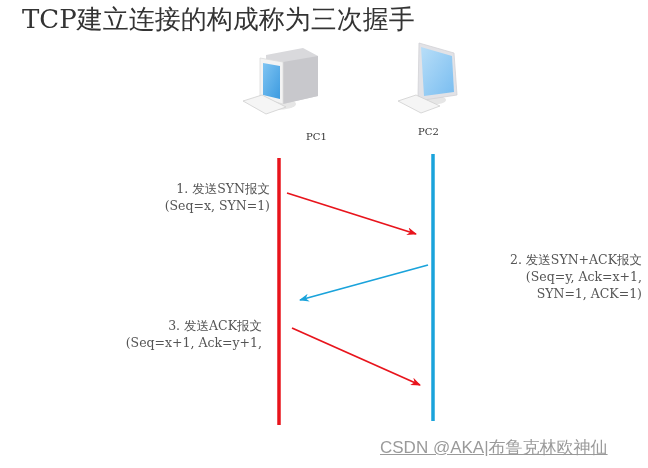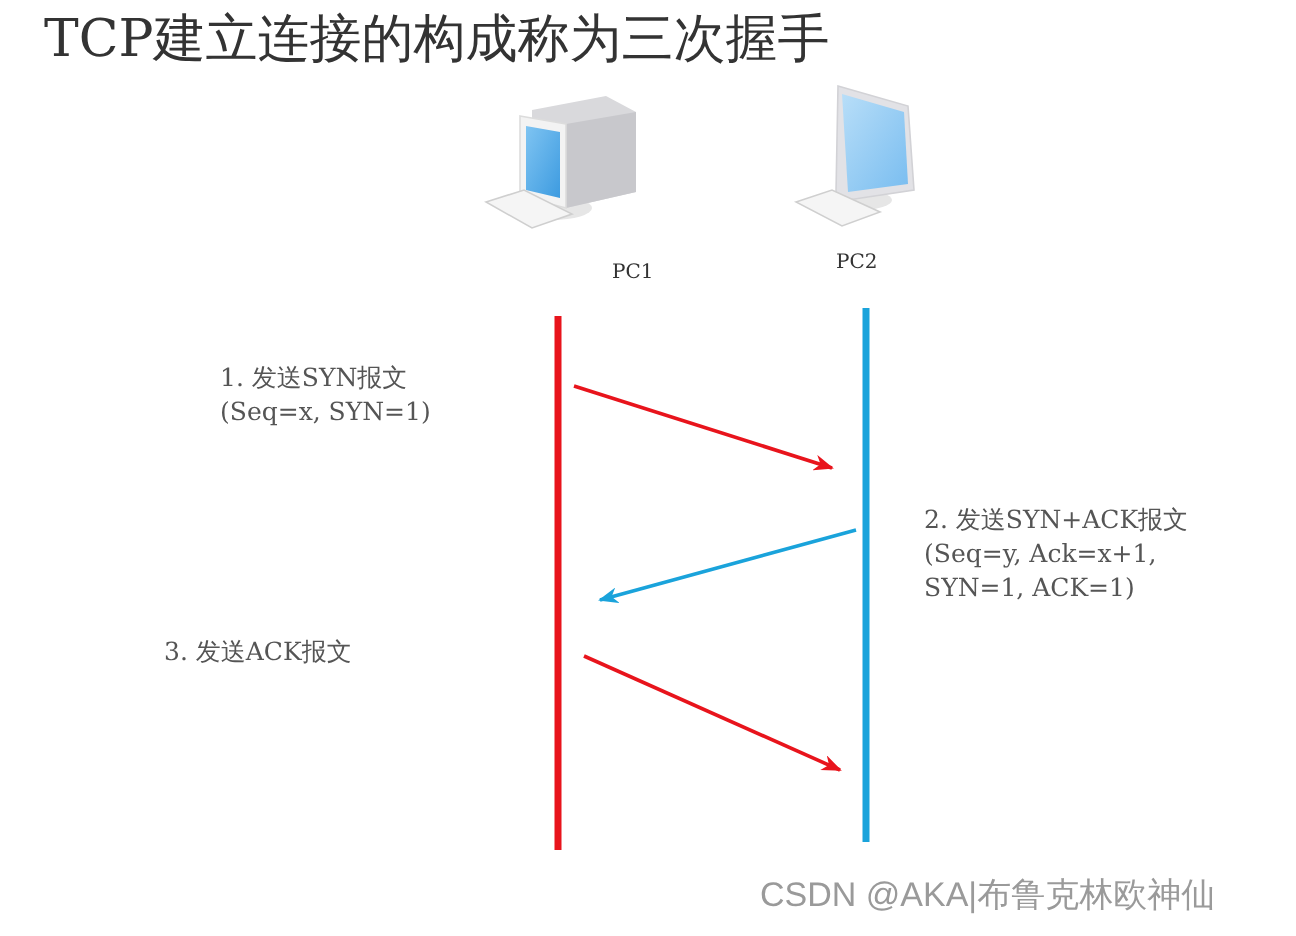--- a/index.html
+++ b/index.html
@@ -1,21 +1,21 @@
 <!DOCTYPE html>
 <html><head>
 <meta charset="utf-8">
 <style>
   html,body{margin:0;padding:0;background:#fff;}
   body{width:648px;height:468px;position:relative;overflow:hidden;font-family:"DejaVu Serif","Liberation Serif",serif;}
   .title{position:absolute;left:22px;top:2px;font-size:26px;color:#333;letter-spacing:0px;font-family:"DejaVu Serif","Liberation Serif",serif;white-space:nowrap;}
   svg.diagram{position:absolute;left:0;top:0;}
-  .lbl{position:absolute;font-size:12.5px;color:#555;text-align:left;line-height:17px;white-space:nowrap;font-family:"DejaVu Serif","Liberation Serif",serif;}
+  .lbl{position:absolute;font-size:12.5px;color:#555;text-align:right;line-height:17px;white-space:nowrap;font-family:"DejaVu Serif","Liberation Serif",serif;}
   .pclabel{position:absolute;font-size:10px;color:#333;font-family:"DejaVu Serif","Liberation Serif",serif;}
-  .wm{position:absolute;left:380px;top:436px;font-size:17px;color:#9a9a9a;font-family:"Liberation Sans","DejaVu Sans",sans-serif;white-space:nowrap;}
+  .wm{position:absolute;left:380px;top:436px;font-size:17px;color:#9a9a9a;font-family:"Liberation Sans","DejaVu Sans",sans-serif;white-space:nowrap;text-decoration:underline;}
 </style>
 </head>
 <body>
 
 <div class="title">TCP建立连接的构成称为三次握手</div>
 
 <svg class="diagram" width="648" height="468">
   <defs>
     <marker id="arrRed" markerWidth="10" markerHeight="8" refX="9" refY="4" orient="auto" markerUnits="userSpaceOnUse">
       <path d="M0,0 L10,4 L0,8 L3,4 Z" fill="#e8141c"></path>
@@ -66,15 +66,16 @@
 </div>
 
 <div class="lbl" style="left:462px;top:251px;width:180px;">
   <div>2. 发送SYN+ACK报文</div>
   <div>(Seq=y, Ack=x+1,</div>
   <div>SYN=1, ACK=1)</div>
 </div>
 
 <div class="lbl" style="left:82px;top:317px;width:180px;">
   <div>3. 发送ACK报文</div>
+  <div>(Seq=x+1, Ack=y+1,</div>
 </div>
 
 <div class="wm">CSDN @AKA|布鲁克林欧神仙</div>
 
 </body></html>

